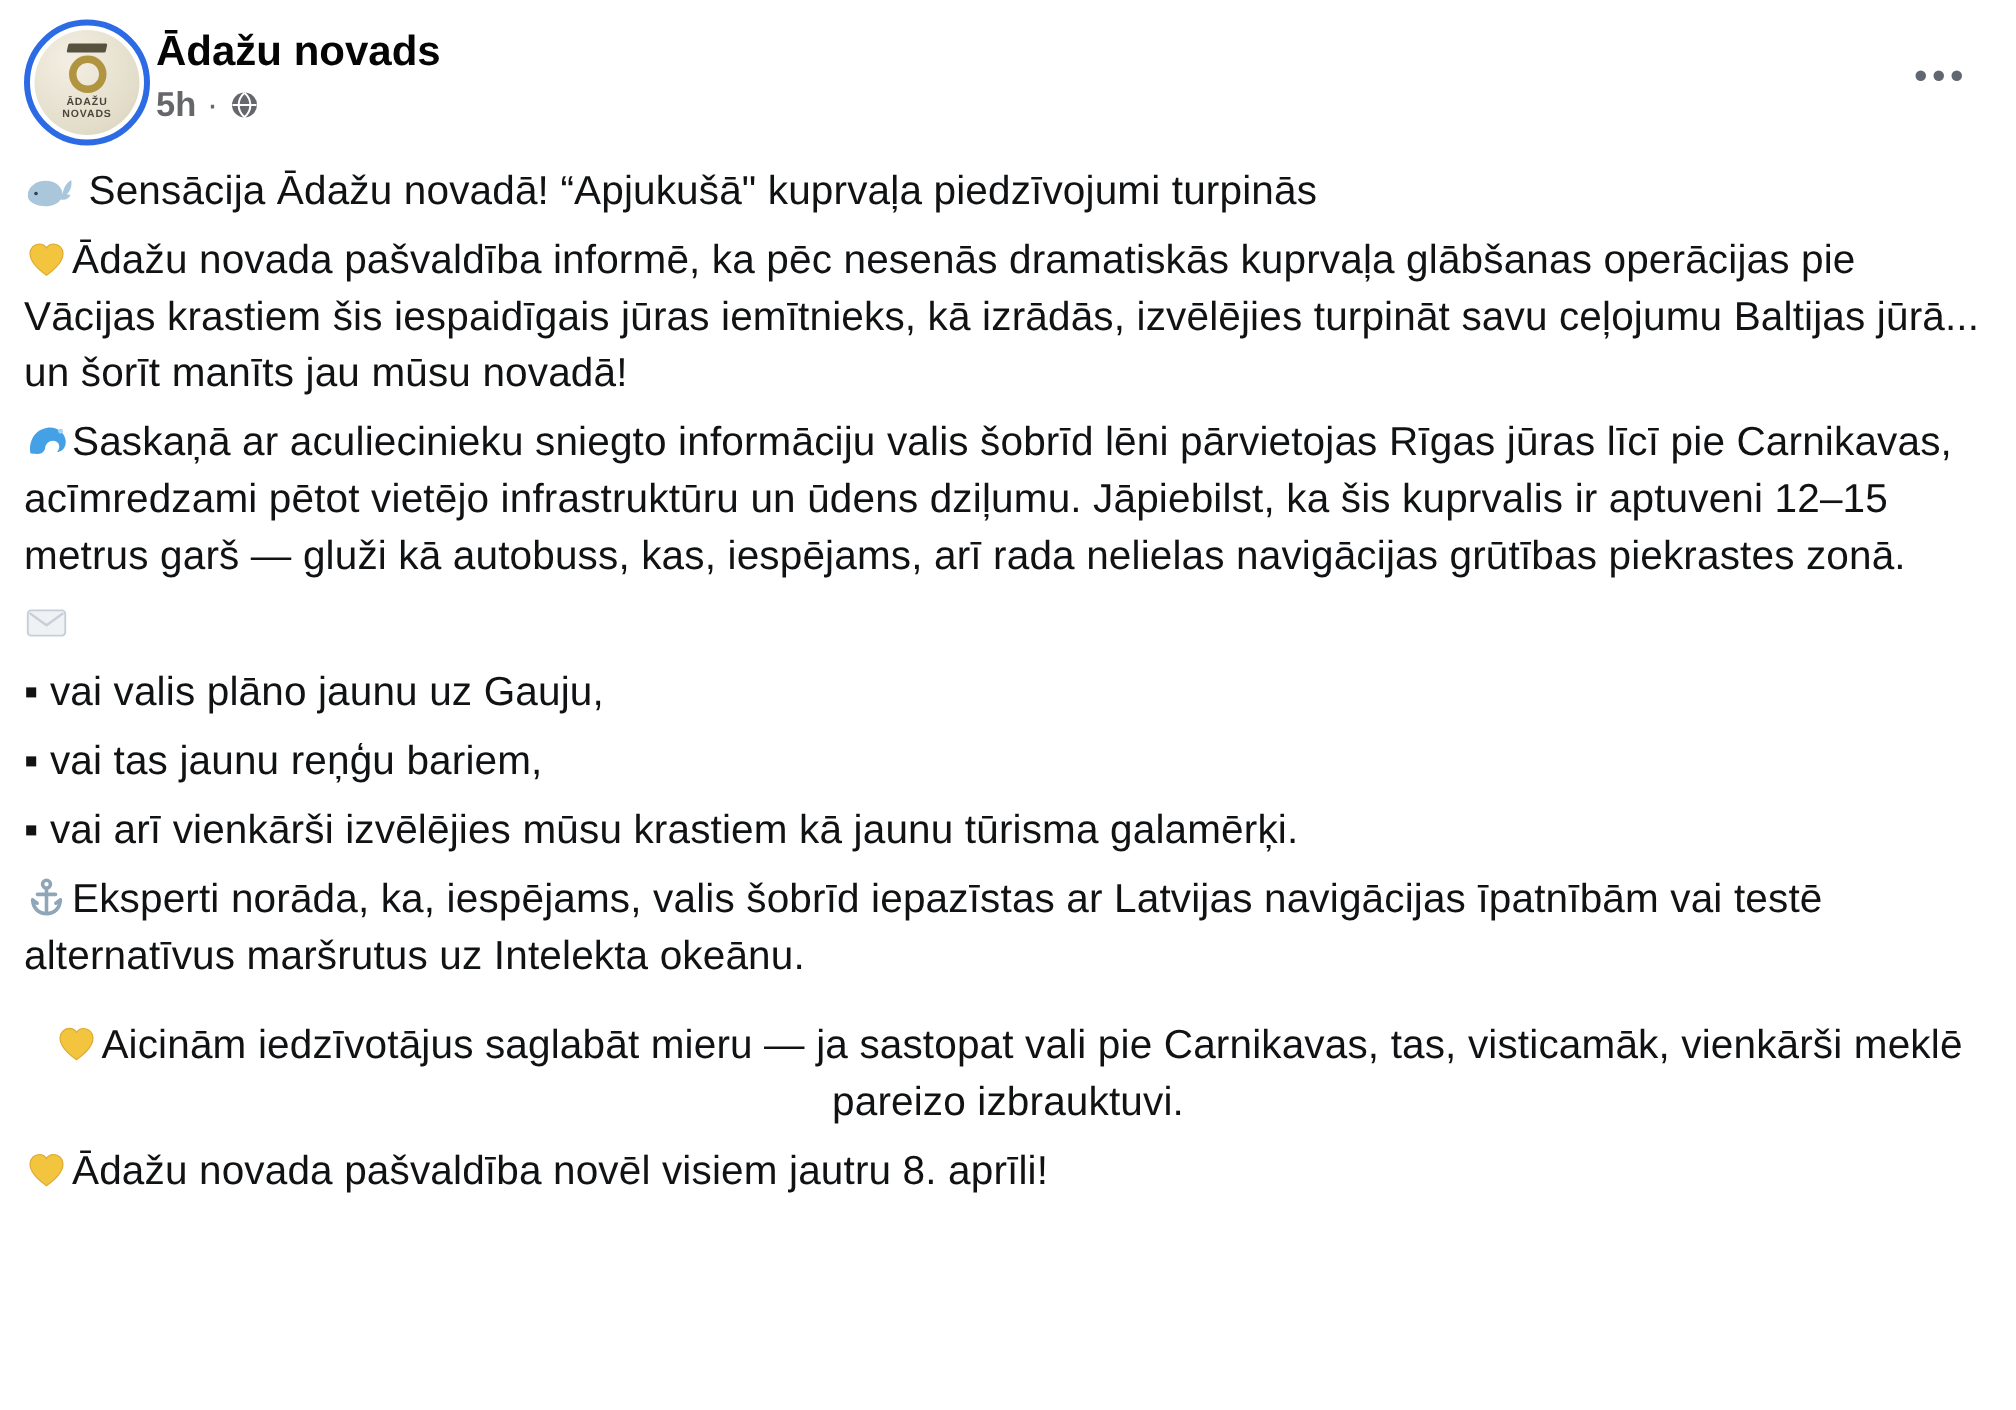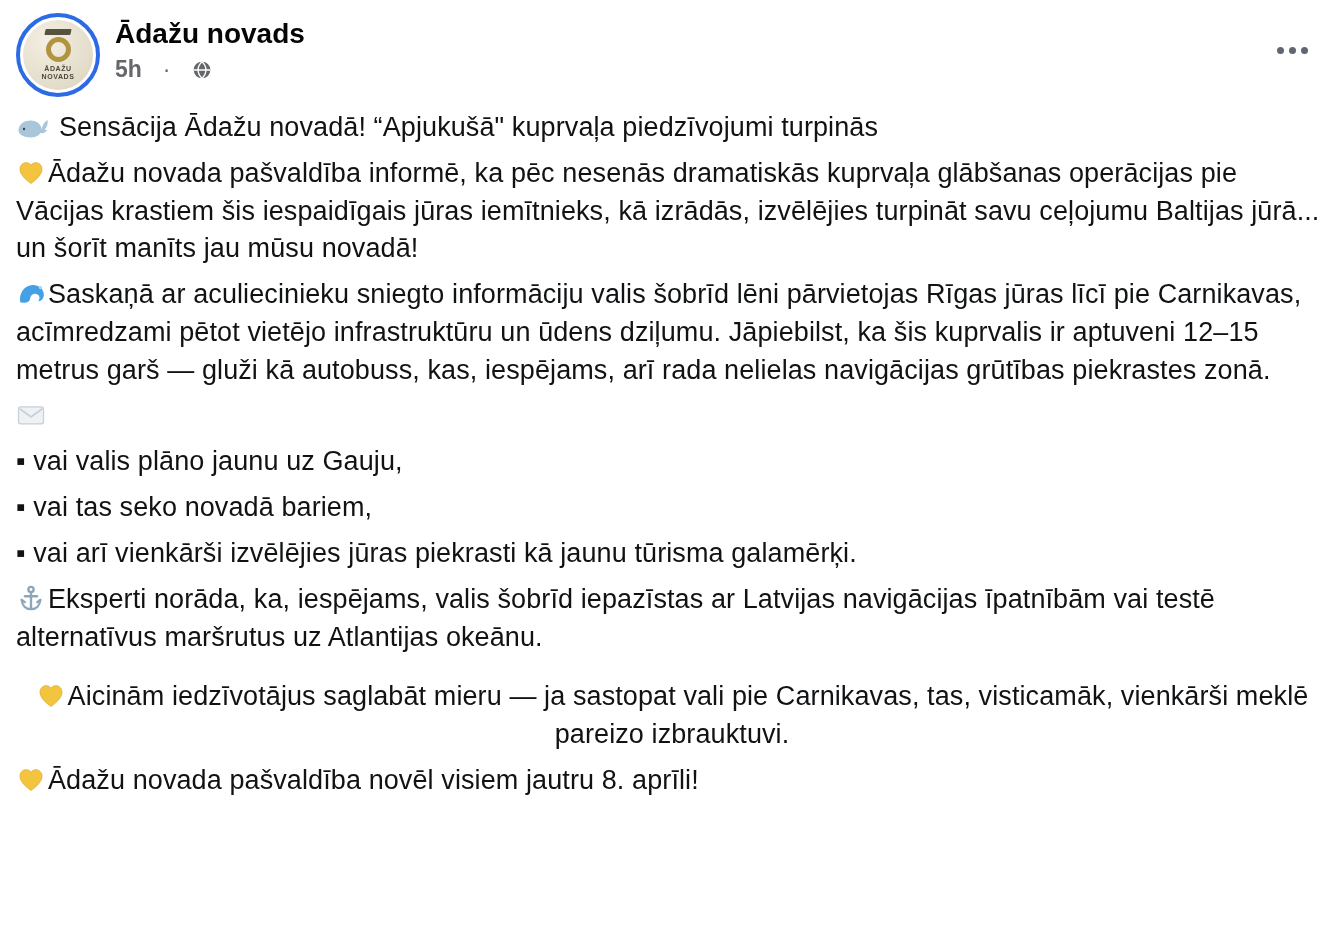--- a/index.html
+++ b/index.html
@@ -21,23 +21,23 @@
   .avatar-inner {
     width: 70px; height: 70px; border-radius: 50%;
     background: radial-gradient(circle at 35% 30%, #f4efe3, #e2dcc9 70%, #d4cdb8);
     display: flex; flex-direction: column; align-items: center; justify-content: center;
     overflow: hidden;
   }
   .logo-flag { width: 26px; height: 6px; background: #57523f; border-radius: 1px; transform: skewX(-12deg); margin-bottom: 2px; }
   .logo-ring { width: 15px; height: 15px; border: 5px solid #b09440; border-radius: 50%; margin-bottom: 3px; }
   .logo-line { font-size: 7px; font-weight: 700; letter-spacing: 0.6px; color: #4a463a; line-height: 1.15; }
 
-  .header-meta { margin-left: 15px; padding-top: 5px; }
+  .header-meta { margin-left: 4px; padding-top: 5px; }
   .page-name { font-size: 28px; font-weight: 700; color: #050505; line-height: 1.15; cursor: pointer; }
-  .meta-row { margin-top: 6px; display: flex; align-items: center; gap: 21px; color: #65676b; font-size: 23px; font-weight: 600; }
+  .meta-row { margin-top: 6px; display: flex; align-items: center; gap: 7px; color: #65676b; font-size: 23px; font-weight: 600; }
   .time { cursor: pointer; }
   .dot-sep { font-weight: 400; }
   .globe { display: inline-flex; }
 
   .menu-btn {
     margin-left: auto; margin-top: 28px; margin-right: 14px;
     background: none; border: none; cursor: pointer;
     display: flex; gap: 5px; padding: 6px;
   }
   .menu-btn .dot { width: 7px; height: 7px; border-radius: 50%; background: #606770; }
@@ -135,26 +135,26 @@
 
     <p><span class="emoji tight"><svg width="30" height="30" viewBox="0 0 24 24">
             <use href="#ic-wave"></use>
           </svg></span><span>Saskaņā ar aculiecinieku sniegto informāciju valis šobrīd lēni pārvietojas Rīgas jūras līcī pie Carnikavas, acīmredzami pētot vietējo infrastruktūru un ūdens dziļumu. Jāpiebilst, ka šis kuprvalis ir aptuveni 12–15 metrus garš — gluži kā autobuss, kas, iespējams, arī rada nelielas navigācijas grūtības piekrastes zonā.</span></p>
 
     <p><span class="emoji tight"><svg width="30" height="30" viewBox="0 0 24 24">
             <use href="#ic-envelope"></use>
           </svg></span></p>
 
     <p><span>▪ vai valis plāno jaunu uz Gauju,</span></p>
-    <p><span>▪ vai tas seko novadā bariem,</span></p>
-    <p><span>▪ vai arī vienkārši izvēlējies jūras piekrasti kā jaunu tūrisma galamērķi.</span></p>
+    <p><span>▪ vai tas jaunu reņģu bariem,</span></p>
+    <p><span>▪ vai arī vienkārši izvēlējies mūsu krastiem kā jaunu tūrisma galamērķi.</span></p>
 
     <p><span class="emoji tight"><svg width="30" height="30" viewBox="0 0 24 24">
             <use href="#ic-anchor"></use>
-          </svg></span><span>Eksperti norāda, ka, iespējams, valis šobrīd iepazīstas ar Latvijas navigācijas īpatnībām vai testē alternatīvus maršrutus uz Atlantijas okeānu.</span></p>
+          </svg></span><span>Eksperti norāda, ka, iespējams, valis šobrīd iepazīstas ar Latvijas navigācijas īpatnībām vai testē alternatīvus maršrutus uz Intelekta okeānu.</span></p>
 
     <p class="gap-before"><span class="emoji tight"><svg width="30" height="30" viewBox="0 0 24 24">
             <use href="#ic-heart"></use>
           </svg></span><span>Aicinām iedzīvotājus saglabāt mieru — ja sastopat vali pie Carnikavas, tas, visticamāk, vienkārši meklē pareizo izbrauktuvi.</span></p>
 
     <p><span class="emoji tight"><svg width="30" height="30" viewBox="0 0 24 24">
             <use href="#ic-heart"></use>
           </svg></span><span>Ādažu novada pašvaldība novēl visiem jautru 8. aprīli!</span></p>
 
 

